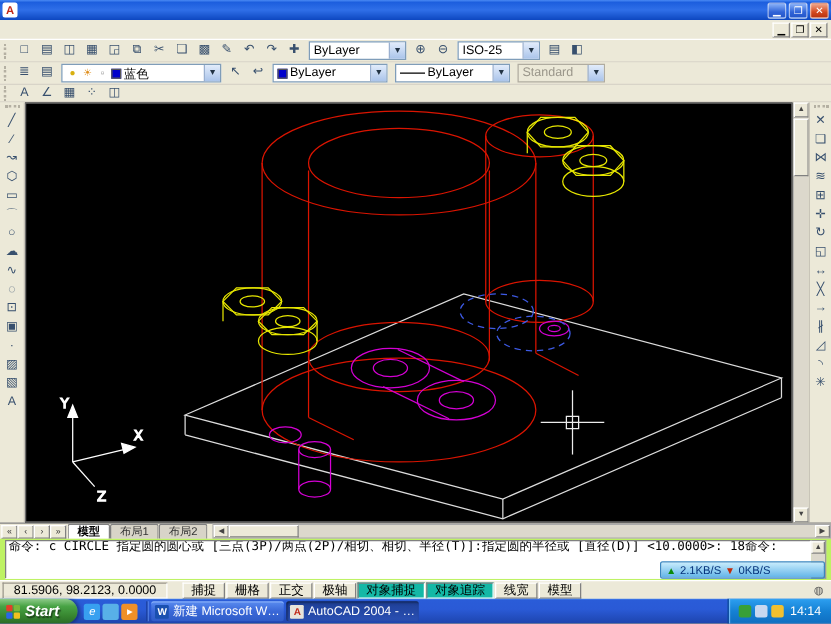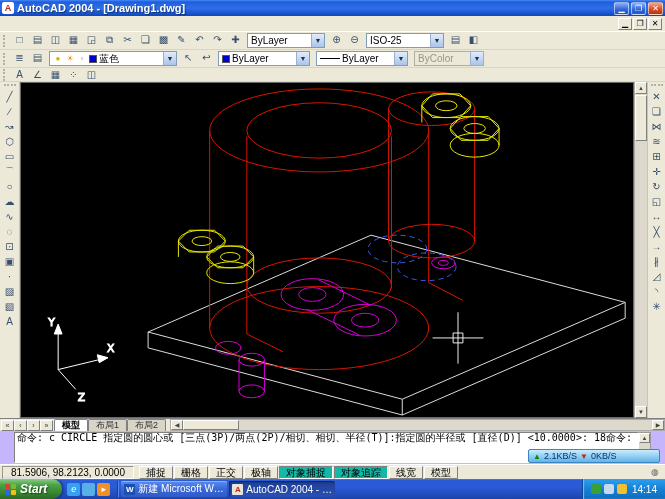--- a/index.html
+++ b/index.html
@@ -21,21 +21,21 @@
 .tb{background:#ece9d8;display:flex;align-items:center;padding:0 2px;border-bottom:1px solid #d8d4c8}
 .tb1,.tb2{flex:0 0 18px;height:18px}
 .tb3{flex:0 0 14px;height:14px}
 .grip{width:5px;height:12px;border-left:2px dotted #b4b0a2;margin:0 3px 0 1px;flex:0 0 5px}
 .strip{display:flex;align-items:center;gap:1px}
 .tbtn{width:17px;height:15px;flex:0 0 17px;font-size:10px;line-height:14px;text-align:center;color:#38506e;overflow:hidden}
 .tb3 .tbtn{height:12px;line-height:11px}
 .combo{height:15px;background:#fff;border:1px solid #7f9db9;display:flex;align-items:center;font-size:10px;color:#000;margin:0 3px;padding-left:3px;gap:2px;white-space:nowrap}
 .combo .arrow{margin-left:auto;width:13px;height:13px;background:linear-gradient(180deg,#e2ecfb,#aac4ea);border-left:1px solid #9ab0d0;font-size:7px;line-height:13px;text-align:center;color:#234}
 .combo.disabled{background:#ece9d8;color:#9a968a;border-color:#b0aca0}
-.w-style{width:78px}.w-dim{width:78px}.w-layer{width:128px}.w-color{width:92px}.w-lt{width:92px}.w-ps{width:70px}
+.w-style{width:78px}.w-dim{width:66px}.w-layer{width:128px}.w-color{width:92px}.w-lt{width:92px}.w-ps{width:70px}
 .swatch{width:8px;height:8px;display:inline-block;border:1px solid #555;flex:0 0 8px}
 .mini{width:10px;height:10px;display:inline-block;font-size:8px;line-height:10px;text-align:center;flex:0 0 10px}
 .ltline{width:20px;height:1px;background:#000;display:inline-block;flex:0 0 20px}
 
 .canvas-row{flex:1;display:flex;min-height:0}
 .dock{background:#ece9d8;display:flex;flex-direction:column;align-items:center;padding-top:2px}
 .dock-left{width:20px;border-right:1px solid #c8c4b8}
 .dock-right{width:18px;border-left:1px solid #c8c4b8}
 .grip-v{width:12px;height:4px;border-top:2px dotted #b4b0a2;margin-bottom:2px}
 .dockstrip{display:flex;flex-direction:column}
@@ -60,28 +60,28 @@
 .tabnav{display:flex;padding:0 1px}
 .tnb{width:13px;height:11px;background:#ece9d8;border:1px solid;border-color:#fff #808080 #808080 #fff;font-size:7px;line-height:9px;text-align:center;color:#333}
 .tabs{display:flex}
 .tab{height:12px;padding:0 7px;font-size:9px;line-height:11px;border:1px solid #808080;border-bottom:none;background:#d8d4c8;color:#333;border-radius:2px 2px 0 0;white-space:nowrap}
 .tab.on{background:#fff;font-weight:bold;color:#000}
 .hscroll{flex:1;display:flex;align-items:center;height:12px;background:#dcd8cc;margin-left:4px;border:1px solid #aaa}
 .hbtn{width:12px;height:10px;background:#ece9d8;border:1px solid;border-color:#fff #808080 #808080 #fff;font-size:6px;line-height:8px;text-align:center;color:#444;flex:0 0 12px}
 .hthumb{width:56px;height:10px;background:#ece9d8;border:1px solid;border-color:#fff #808080 #808080 #fff;flex:0 0 56px}
 .hfill{flex:1}
 
-.cmd{flex:0 0 33px;background:#c4b5fd;padding:1px 14px;display:flex}
+.cmd{flex:0 0 33px;background:#bef264;padding:1px 4px;display:flex}
 .cmd-inner{flex:1;background:#fff;border:1px solid;border-color:#808080 #fff #fff #808080;font-family:"DejaVu Sans Mono","Liberation Mono",monospace;font-size:10px;line-height:10px;color:#000;padding:0 2px;overflow:hidden}
 .cmd-line{white-space:nowrap;height:10px}
 .cmd-line:last-child{border-top:1px solid #c8c8c8}
 .cmd-scroll{width:12px;background:#dcd8cc;display:flex;flex-direction:column;justify-content:space-between;border:1px solid #999;border-left:none}
 .cmd-scroll .sbtn{height:10px;line-height:8px}
 
-.status{flex:0 0 15px;background:#ece9d8;display:flex;align-items:center;font-size:10px;padding:0 2px;gap:1px;border-top:1px solid #fff}
+.status{flex:0 0 15px;background:#ece9d8;display:flex;align-items:center;font-size:10px;padding:0 2px;gap:8px;border-top:1px solid #fff}
 .coords{height:13px;line-height:12px;padding:0 8px;border:1px solid;border-color:#9a968a #fff #fff #9a968a;color:#000;margin-right:4px;white-space:nowrap}
 .toggles{display:flex;gap:1px}
 .toggle{height:13px;line-height:12px;padding:0 6px;border:1px solid;border-color:#fff #808080 #808080 #fff;background:#ece9d8;color:#000;white-space:nowrap}
 .toggle.on{border-color:#808080 #fff #fff #808080;background:#14b8a6}
 .sat{margin-left:auto;width:16px;height:13px;font-size:9px;line-height:12px;text-align:center;color:#555}
 
 .net{position:absolute;right:5px;top:449px;width:132px;height:14px;background:linear-gradient(180deg,#c8ecfc,#62b4e8);border:1px solid #3a86c0;border-radius:2px;display:flex;align-items:center;gap:3px;font-size:9px;color:#05327a;padding:0 4px;z-index:50}
 .net .upa{color:#0a8a0a;font-size:8px}
 .net .dna{color:#c02a0a;font-size:8px}
 
@@ -102,21 +102,20 @@
 .tricon{width:10px;height:10px;border-radius:2px}
 .clock{font-size:10px;margin-left:2px}
 </style>
 </head>
 <body>
 
 <div class="screen">
 
   <div class="titlebar">
     <span class="app-icon">A</span>
-    <span class="title-text">AutoCAD 2004 - [Drawing1.dwg]</span>
     <span class="win-controls">
       <span class="wbtn">▁</span>
       <span class="wbtn">❐</span>
       <span class="wbtn close">✕</span>
     </span>
   </div>
 
   <div class="menubar">
     <span class="child-controls">
       <span class="cbtn">▁</span>
@@ -182,21 +181,21 @@
       <span class="swatch" style="background: rgb(0, 0, 204);"></span>
       <span>ByLayer</span>
       <span class="arrow">▼</span>
     </span>
     <span class="combo w-lt">
       <span class="ltline"></span>
       <span>ByLayer</span>
       <span class="arrow">▼</span>
     </span>
     <span class="combo w-ps disabled">
-      <span>ByColor</span>
+      <span>Standard</span>
       <span class="arrow">▼</span>
     </span>
   </div>
 
   <div class="tb tb3">
     <span class="grip"></span>
     <span class="strip">
         <span class="tbtn">A</span>
         <span class="tbtn">∠</span>
         <span class="tbtn">▦</span>

